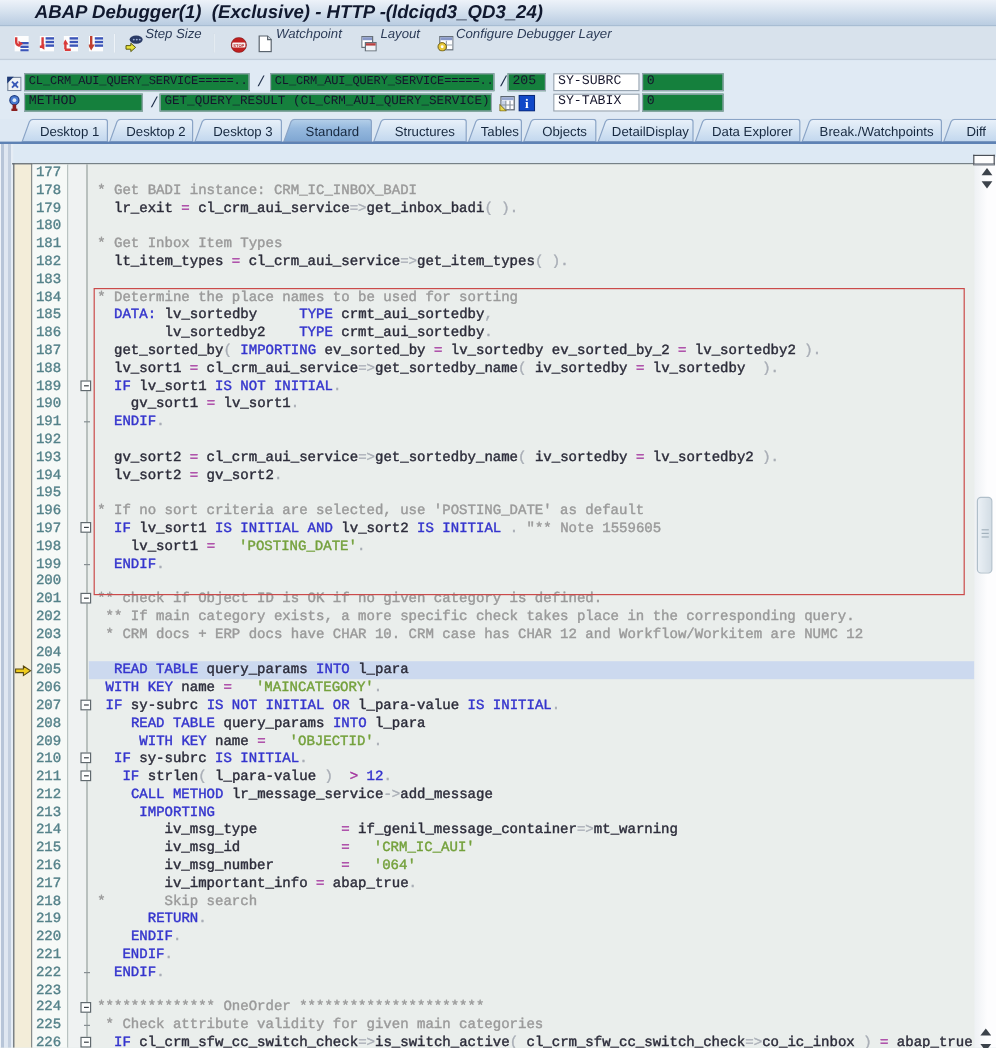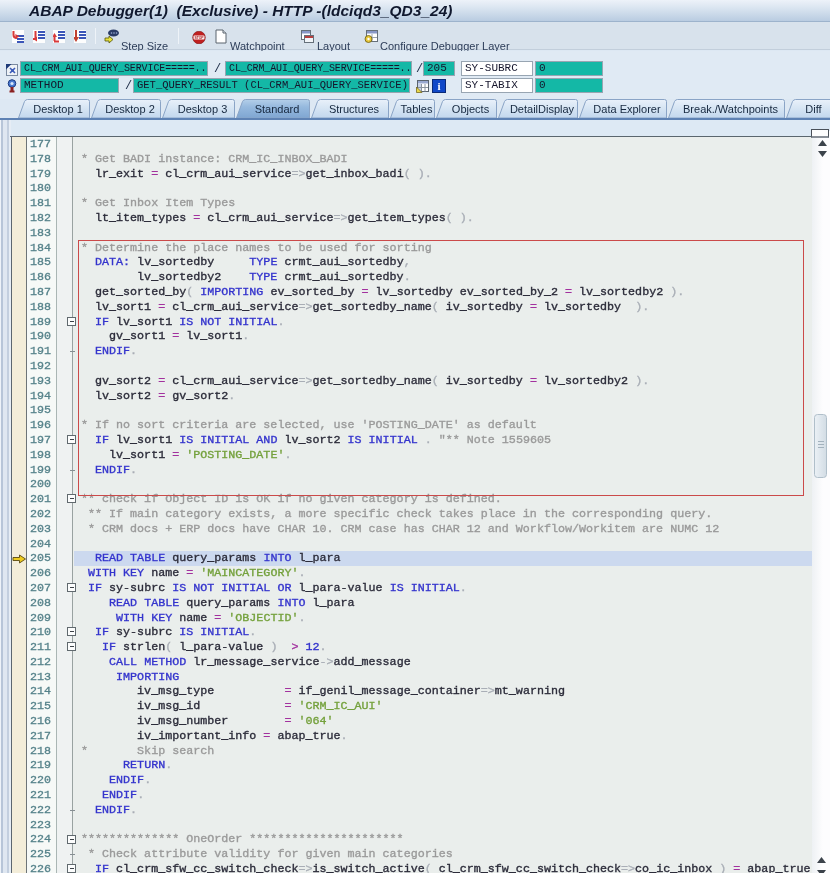--- a/index.html
+++ b/index.html
@@ -8,46 +8,46 @@
 .abs { position:absolute; }
 
 
 #titlebar { left:0; top:0; width:830px; height:22px;
   background:linear-gradient(#edf2f9 0%, #d9e4f0 40%, #b9cce1 100%);
   border-bottom:1px solid #9db3cc; }
 #title-text { left:29px; top:1.5px; font-size:15.5px; font-weight:bold; font-style:italic; color:#10182e; letter-spacing:0px; white-space:pre; }
 
 
 #toolbar { left:0; top:22px; width:830px; height:28px; background:#d8e2ec; border-bottom:1px solid #c2cedb; }
-.tbtext { top:18px; font-size:11px; color:#2c3c58; white-space:pre; }
+.tbtext { top:1px; font-size:11px; color:#2c3c58; white-space:pre;font-style:italic; }
 .tbsep { top:6px; width:1px; height:16px; background:#b4c2d2; border-right:1px solid #eef3f8; }
 
 
 #fields { left:0; top:51px; width:830px; height:48px; background:#e0eaf4; }
-.fld { position:absolute; height:15px; background:#14b8a6; border:1px solid #98a5b2; font-family:"Liberation Mono", monospace; font-size:11px; color:#15152c; line-height:13px; padding-left:3px; white-space:pre; overflow:hidden; }
+.fld { position:absolute; height:15px; background:#15803d; border:1px solid #98a5b2; font-family:"Liberation Mono", monospace; font-size:11px; color:#15152c; line-height:13px; padding-left:3px; white-space:pre; overflow:hidden; }
 .fldw { background:#ffffff; }
 .slash { position:absolute; font-size:12px; color:#1a2a45; font-family:"Liberation Mono", monospace; }
 #tabline { left:0; top:118px; width:830px; height:2px; background:#5e82b4; }
 
 
 #panel { left:0; top:120px; width:830px; height:753px; background:#eaeeec; }
 #leftstrip { left:0; top:0; width:11px; height:753px;
   background:linear-gradient(90deg, #eef3f9 0 1px, #b7c5d8 1px 3px, #dfe7f1 3px 7px, #c3cfdf 7px 9px, #e6edf5 9px 11px); }
 #beige { left:11px; top:16px; width:16px; height:737px; background:#f3edd9; border-left:1px solid #5c6670; border-top:1px solid #5c6670; border-right:1px solid #6d7478; }
 #numcol { left:27px; top:17px; width:30px; height:736px; background:#f6f9f7; border-right:1px solid #aab6b4; }
 #expcol { left:57px; top:17px; width:15px; height:736px; background:#eff2f2; }
 #codearea { left:72px; top:17px; width:740px; height:736px; background:#eaeeec; }
 #topline { left:10px; top:16px; width:820px; height:1px; background:#5a666e; }
 #gaprow { left:0; top:0; width:830px; height:16px; background:#dde9f4; }
 
 #nums { position:absolute; left:23px; top:17px; width:28px; font-family:"Liberation Mono", monospace; -webkit-text-stroke:0.3px; font-size:11.7px; line-height:14.8px; color:#55828a; text-align:right; white-space:pre; }
 #code { position:absolute; left:81px; top:17px; font-family:"Liberation Mono", monospace; -webkit-text-stroke:0.35px; font-size:11.7px; line-height:14.8px; color:#2c2c3a; white-space:pre; }
 #code .k { color:#3434cd;text-align:center; }
 #code .c { color:#9a9a9a; }
-#code .s { color:#74a13c; }
+#code .s { color:#74a13c;margin-left:13px; }
 #code .o { color:#a2329e; }
 #code .p { color:#a9aeb6; }
 
 #hl205 { left:73.5px; top:431px; width:738.5px; height:15px; background:#ccd9ef; }
 
 #redbox { left:77.5px; top:119.5px; width:726px; height:256px; border:1px solid #cb4a4a; }
 
 .foldline { position:absolute; width:1px; background:#7d8888; }
 .fbox { position:absolute; left:67px; width:9px; height:9px; background:#fcfdfd; border:1px solid #60696e; }
 .fbox::after { content:""; position:absolute; left:1.5px; top:3px; width:4px; height:1px; background:#3c4248; }

